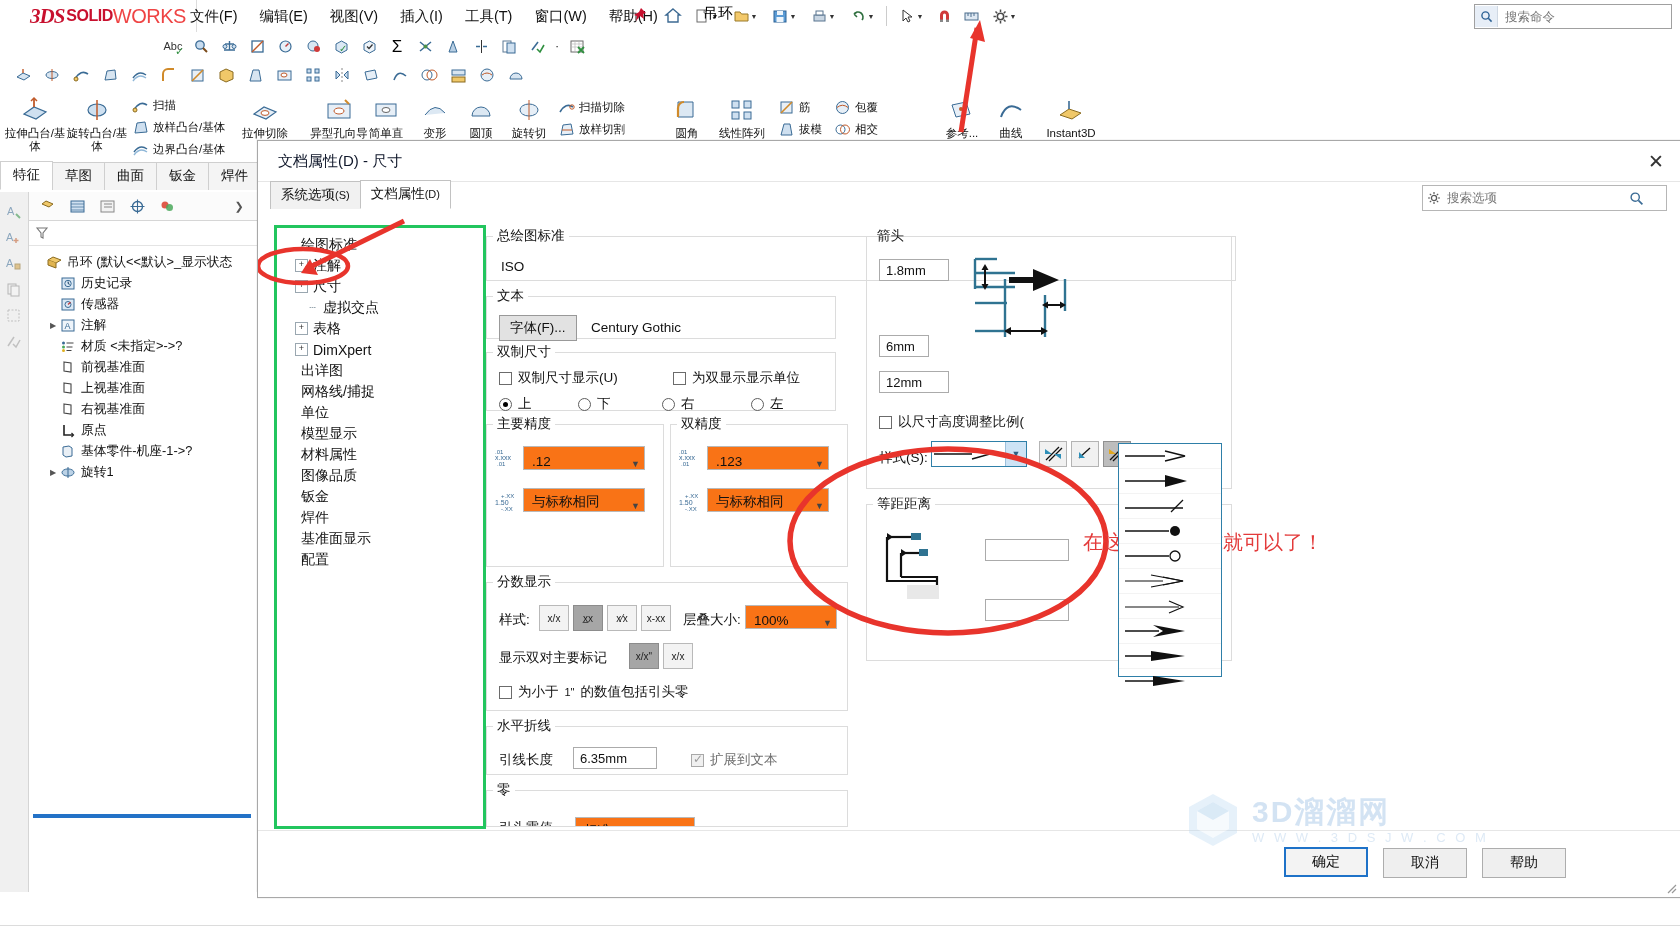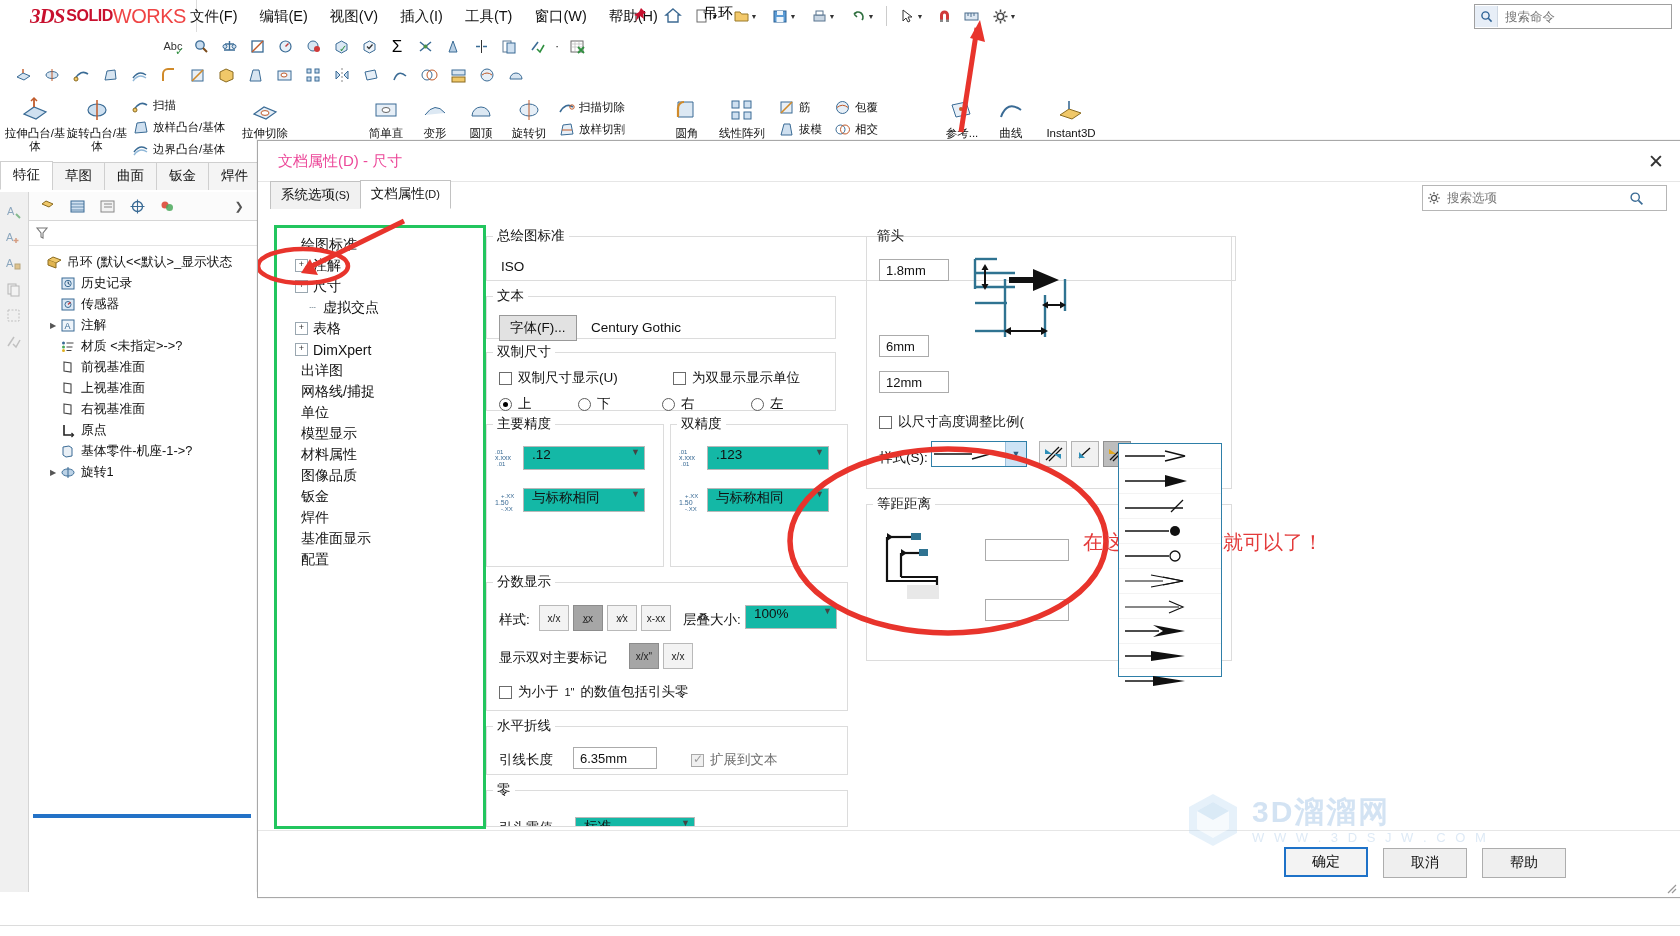--- a/index.html
+++ b/index.html
@@ -71,21 +71,21 @@
   .treelist{padding:6px 0 0 4px;font-size:12.8px;}
   .trow{display:flex;align-items:center;height:21px;white-space:nowrap;}
   .trow .exp{width:12px;text-align:center;font-size:8px;color:#555;}
   .trow .tic{width:19px;height:17px;display:flex;align-items:center;justify-content:center;margin-right:3px;}
   .trow .tlbl{color:#111;}
   .tree-scroll{position:absolute;left:4px;bottom:78px;width:218px;height:4px;background:#2372c7;}
 
   
   .dlg{position:absolute;left:257px;top:140px;width:1423px;height:756px;background:#fff;border:1px solid #a8a8a8;box-shadow:0 0 0 1px rgba(0,0,0,.04);}
   .dlg-head{position:relative;height:40px;border-bottom:1px solid #e6e6e6;}
-  .dlg-title{position:absolute;left:20px;top:11px;font-size:15px;color:#ec4899;}
+  .dlg-title{position:absolute;left:20px;top:11px;font-size:15px;color:#0f172a;}
   .dlg-close{position:absolute;right:10px;top:6px;width:30px;height:28px;display:flex;align-items:center;justify-content:center;font-size:19px;color:#333;}
 
   .dlg-tabs{position:absolute;left:12px;top:42px;display:flex;align-items:flex-end;height:26px;}
   .dtab{padding:4px 10px 5px;font-size:13.5px;border:1px solid #c2c2c2;border-bottom:none;background:#f1f1f1;margin-right:-1px;color:#111;}
   .dtab.active{background:#fff;border-bottom:1px solid #fff;position:relative;z-index:2;}
   .dtab .mn{font-size:11px;}
 
   .opt-search{position:absolute;right:14px;top:44px;width:243px;height:24px;border:1px solid #b6b6b6;display:flex;align-items:center;background:#fff;}
   .opt-search .gi{width:22px;display:flex;align-items:center;justify-content:center;}
   .opt-search input{border:0;outline:0;font-size:12.5px;color:#8a8a8a;background:transparent;width:175px;font-family:"Liberation Sans",sans-serif;}
@@ -107,21 +107,21 @@
   
   .pane{position:absolute;left:228px;top:8px;width:1180px;height:604px;}
 
   fieldset.grp{position:absolute;border:1px solid #dcdcdc;margin:0;padding:0;}
   fieldset.grp > legend{font-size:13.5px;color:#111;padding:0 4px;margin-left:6px;}
 
   .lbl{font-size:13.5px;color:#111;}
   .lbl.sm{font-size:11px;}
 
   .txtinput{border:1px solid #ababab;background:#fff;height:22px;display:flex;align-items:center;padding:0 6px;font-size:13px;color:#111;box-sizing:border-box;}
-  .combo{border:1px solid #b9b9b9;background:#14b8a6;height:24px;display:flex;align-items:flex-start;justify-content:space-between;padding:0 4px 0 8px;font-size:13.5px;color:#111;box-sizing:border-box;gap:9px;}
+  .combo{border:1px solid #b9b9b9;background:#f97316;height:24px;display:flex;align-items:flex-end;justify-content:space-between;padding:0 4px 0 8px;font-size:13.5px;color:#111;box-sizing:border-box;gap:9px;}
   .combo .cv{overflow:hidden;white-space:nowrap;}
   .combo .ch{font-size:9px;color:#444;}
 
   .cbx{width:13px;height:13px;border:1px solid #6b6b6b;background:#fff;display:inline-block;box-sizing:border-box;vertical-align:middle;}
   .cbx.dis{border-color:#a8a8a8;background:#f0f0f0;}
   .chk-row{display:flex;align-items:center;gap:6px;}
   .rad{width:13px;height:13px;border:1px solid #5e5e5e;border-radius:50%;background:#fff;display:inline-block;position:relative;box-sizing:border-box;}
   .rad.on::after{content:"";position:absolute;left:3px;top:3px;width:5px;height:5px;border-radius:50%;background:#000;}
 
   .tglbtn{width:30px;height:26px;border:1px solid #b9b9b9;background:#f3f3f3;display:flex;align-items:center;justify-content:center;font-size:10px;color:#222;box-sizing:border-box;}
@@ -511,21 +511,21 @@
               <svg width="17" height="17" viewBox="0 0 17 17">
                 <path d="M2 11 Q8 3 15 8" fill="none" stroke="#3a6b95" stroke-width="1.5"></path>
                 <path d="M2 14 Q8 6 15 11" fill="none" stroke="#8fb7d8" stroke-width="1.5"></path>
               </svg>
             </div>
           <div class="cl">边界凸台/基体</div>
         </div>
       </div>
     </div>
 
-    <div class="cmd-group" style="left:234px;flex-direction:column;">
+    <div class="cmd-group" style="left:234px;">
       <div class="cmd-big">
         <div class="ci">
             <svg width="30" height="28" viewBox="0 0 30 28">
               <path d="M4 18 L14 11 L26 16 L16 23 Z" fill="#e7eff7" stroke="#3a6b95" stroke-width="1.2"></path>
               <ellipse cx="15" cy="17" rx="4" ry="2.4" fill="#fff" stroke="#c05a2a"></ellipse>
             </svg>
           </div>
         <div class="cl">拉伸切除</div>
       </div>
       <div class="cmd-big" style="width:86px;">

